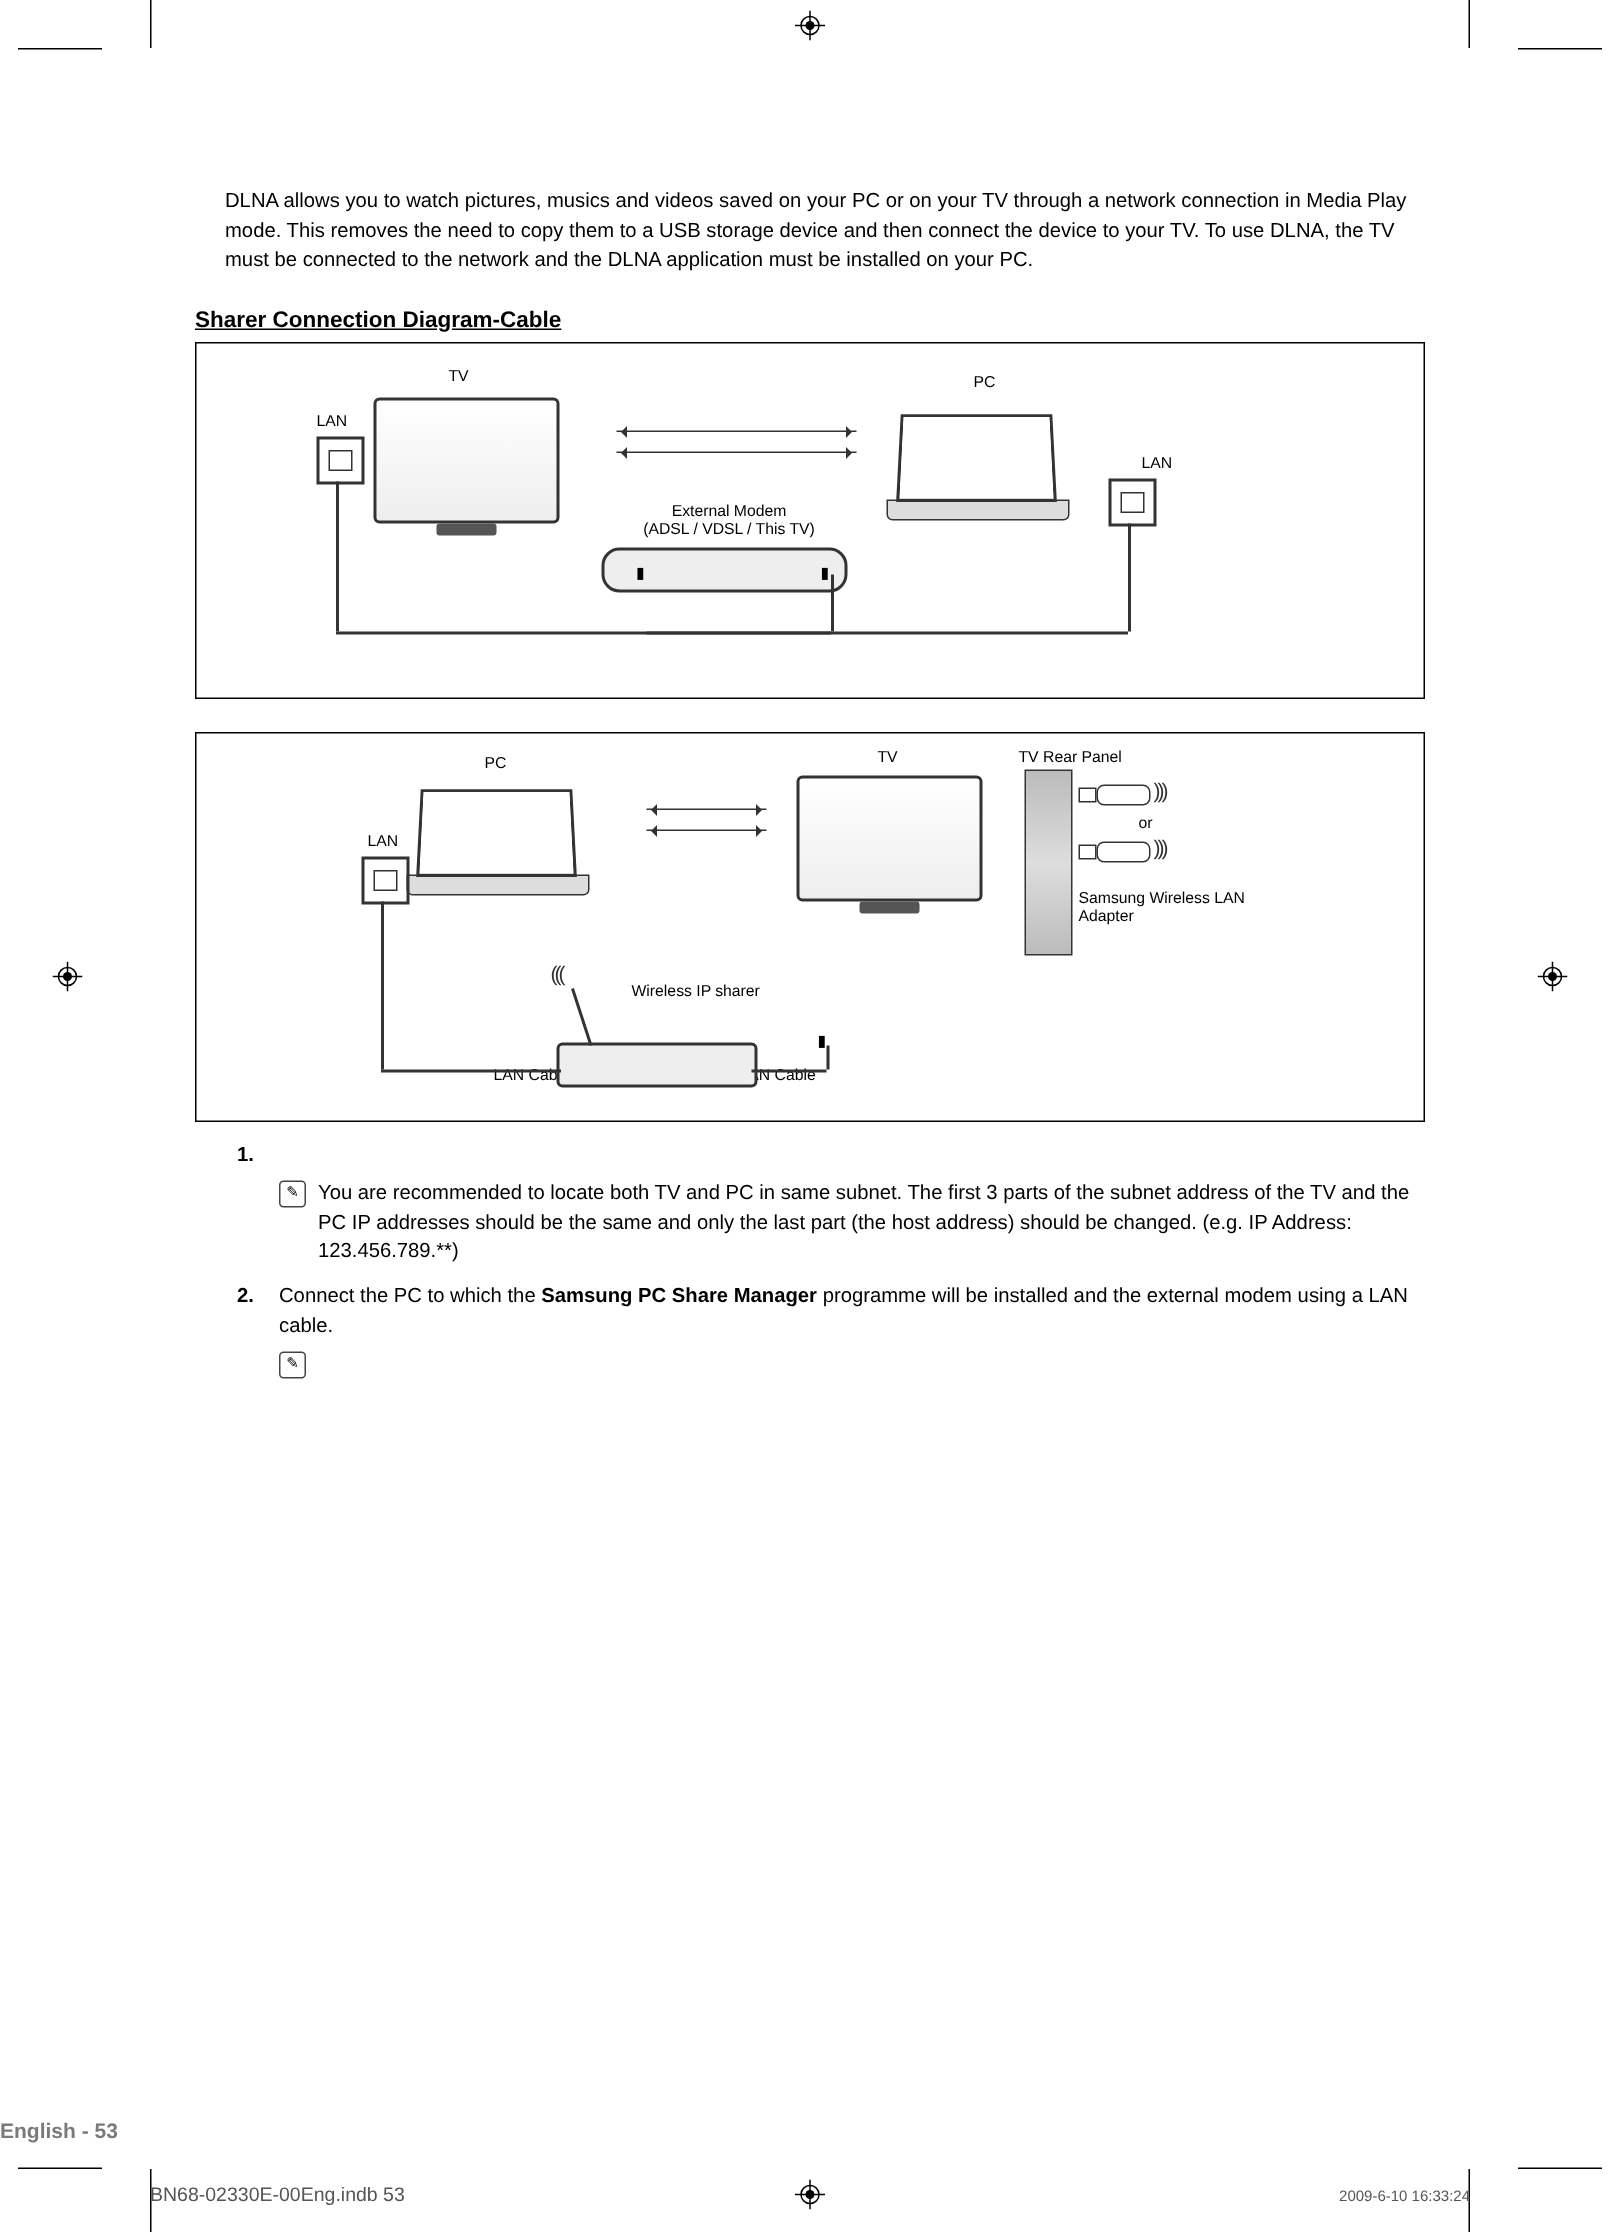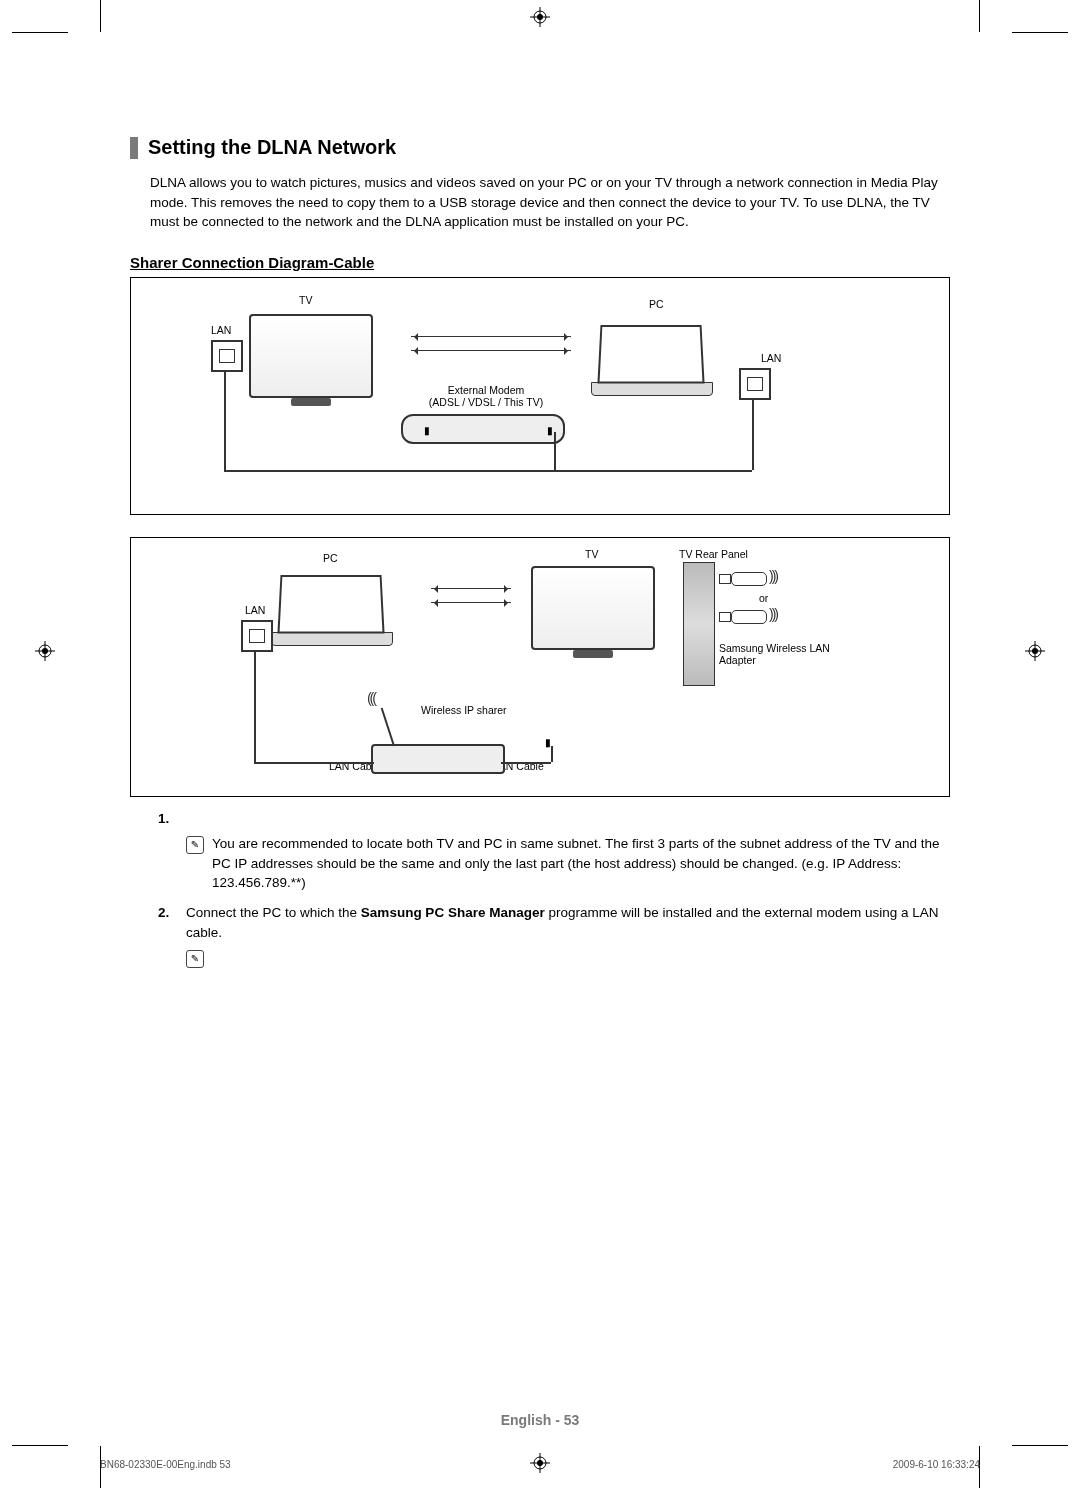--- a/index.html
+++ b/index.html
@@ -233,29 +233,29 @@
     border:1.3px solid #444;
     border-radius:3px;
     display:flex; align-items:center; justify-content:center;
     font-size:10px;
     margin-top:2px;
   }
   .footer {
     position:absolute;
     bottom: 60px;
     left:0; right:0;
-    text-align:center;
+    text-align:left;
     font-weight:bold;
     color:#7a7a7a;
     font-size:14px;
   }
   .printinfo-l {
     position:absolute;
     bottom: 18px; left: 100px;
-    font-size: 10px;
+    font-size: 13px;
     color:#555;
   }
   .printinfo-r {
     position:absolute;
     bottom: 18px; right: 100px;
     font-size: 10px;
     color:#555;
   }
 </style>
 </head>
@@ -299,24 +299,20 @@
   <div class="reg reg-right">
     <svg width="20" height="20">
         <circle cx="10" cy="10" r="6" fill="none" stroke="#000" stroke-width="1"></circle>
         <circle cx="10" cy="10" r="3" fill="#000"></circle>
         <line x1="10" y1="0" x2="10" y2="20" stroke="#000"></line>
         <line x1="0" y1="10" x2="20" y2="10" stroke="#000"></line>
       </svg>
   </div>
 
 
-  <div class="section-heading">
-    <div class="bar"></div>
-    <h2>Setting the DLNA Network</h2>
-  </div>
 
   <p class="intro">DLNA allows you to watch pictures, musics and videos saved on your PC or on your TV through a network connection in Media Play mode. This removes the need to copy them to a USB storage device and then connect the device to your TV. To use DLNA, the TV must be connected to the network and the DLNA application must be installed on your PC.</p>
 
   <div class="sub-heading">Sharer Connection Diagram-Cable</div>
 
   <div class="diagram-box">
     <div class="lbl" style="left:168px; top:16px;">TV</div>
     <div class="lbl" style="left:518px; top:20px;">PC</div>
     <div class="lbl" style="left:80px; top:46px;">LAN</div>
     <div class="lbl" style="left:630px; top:74px;">LAN</div>

